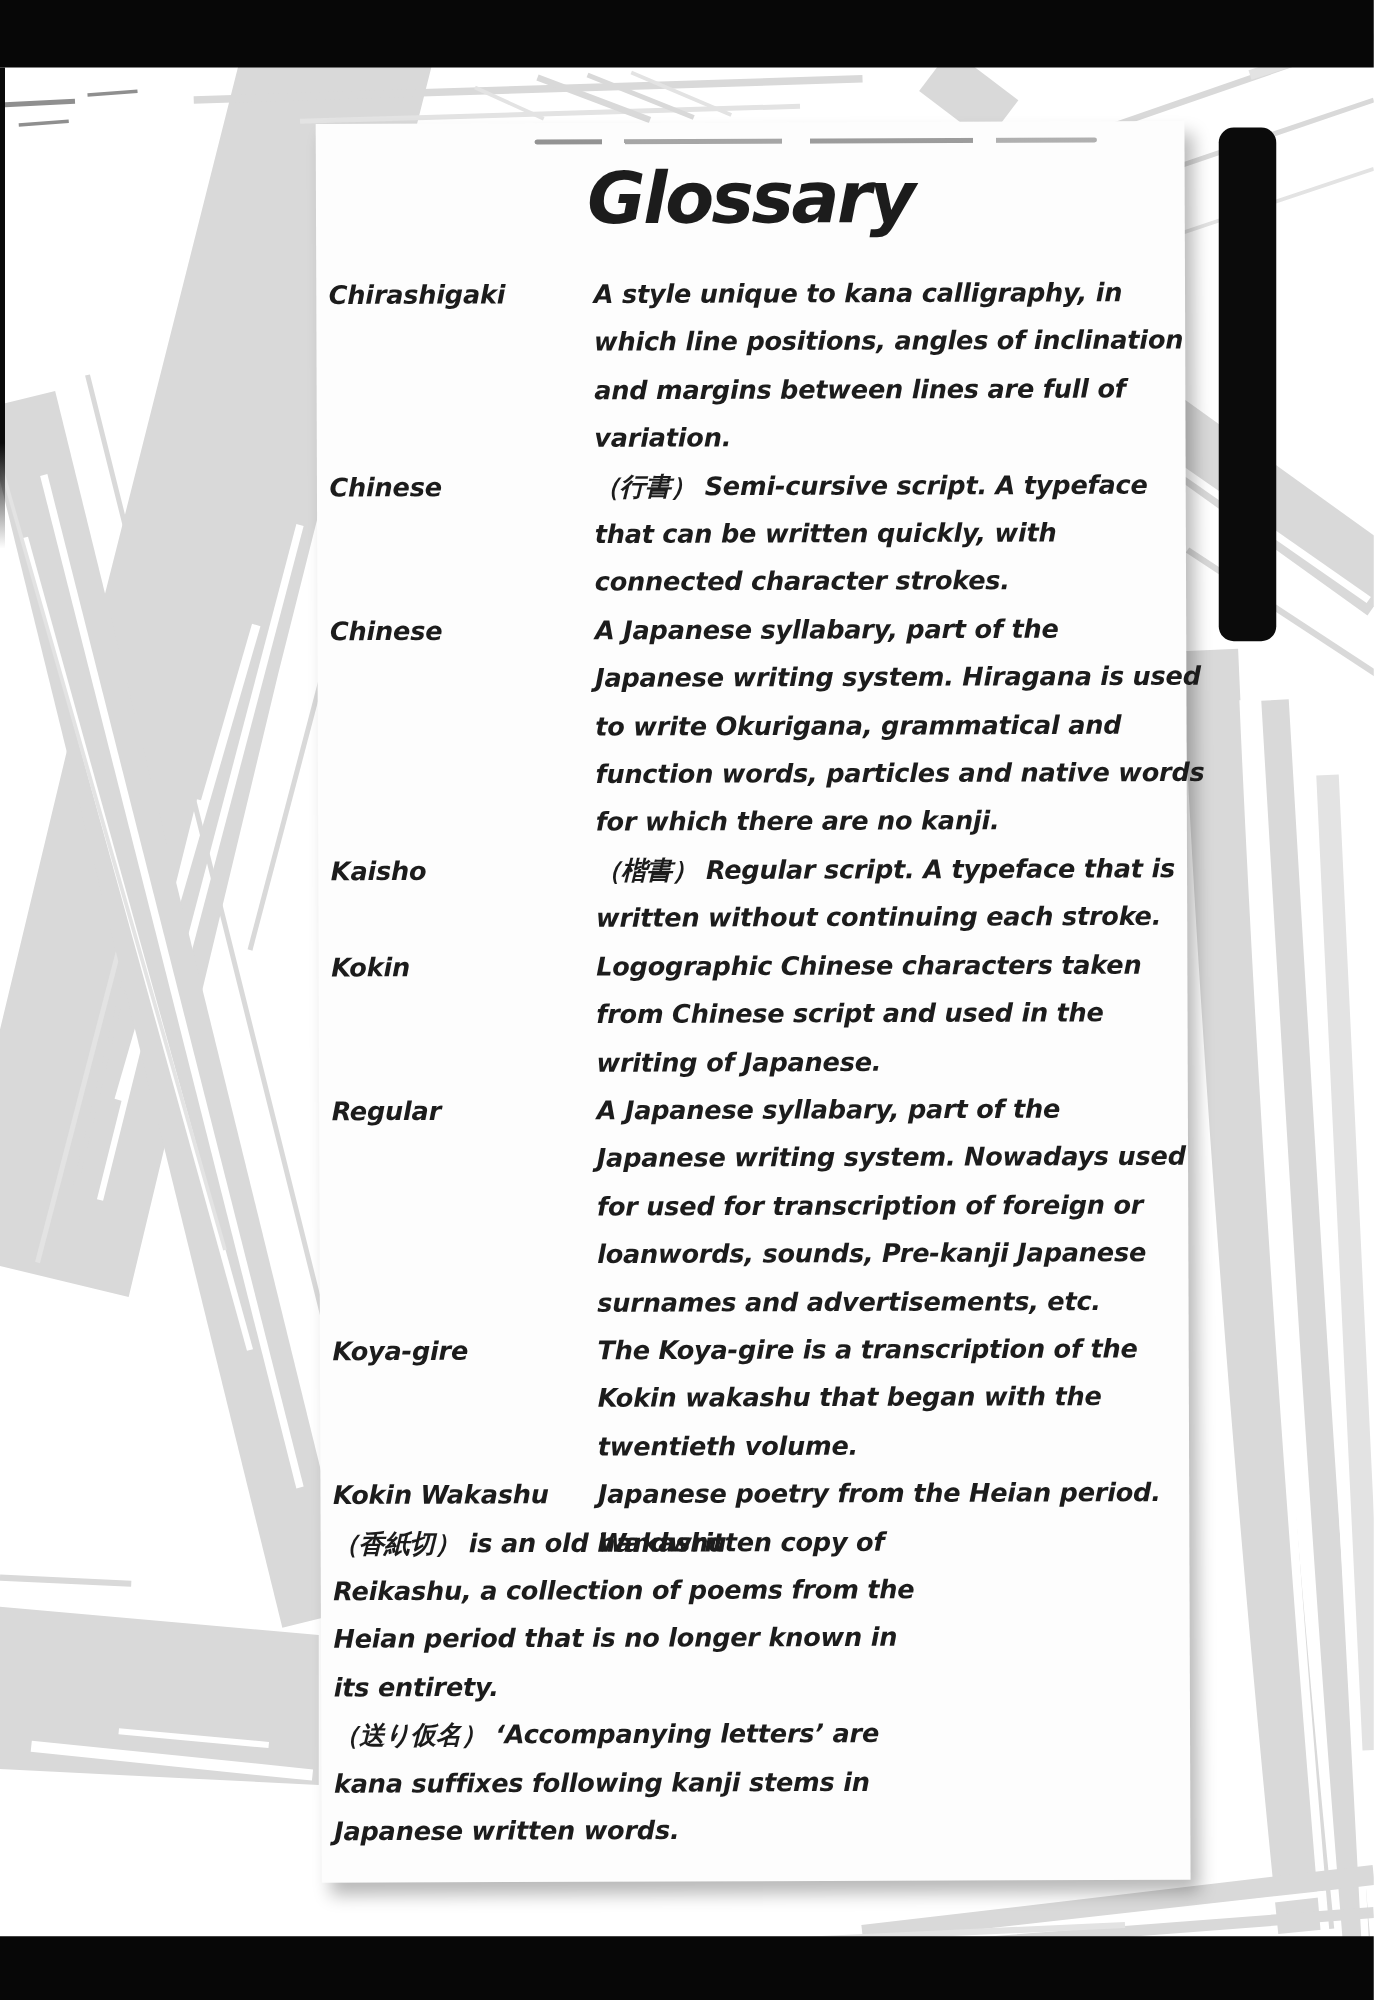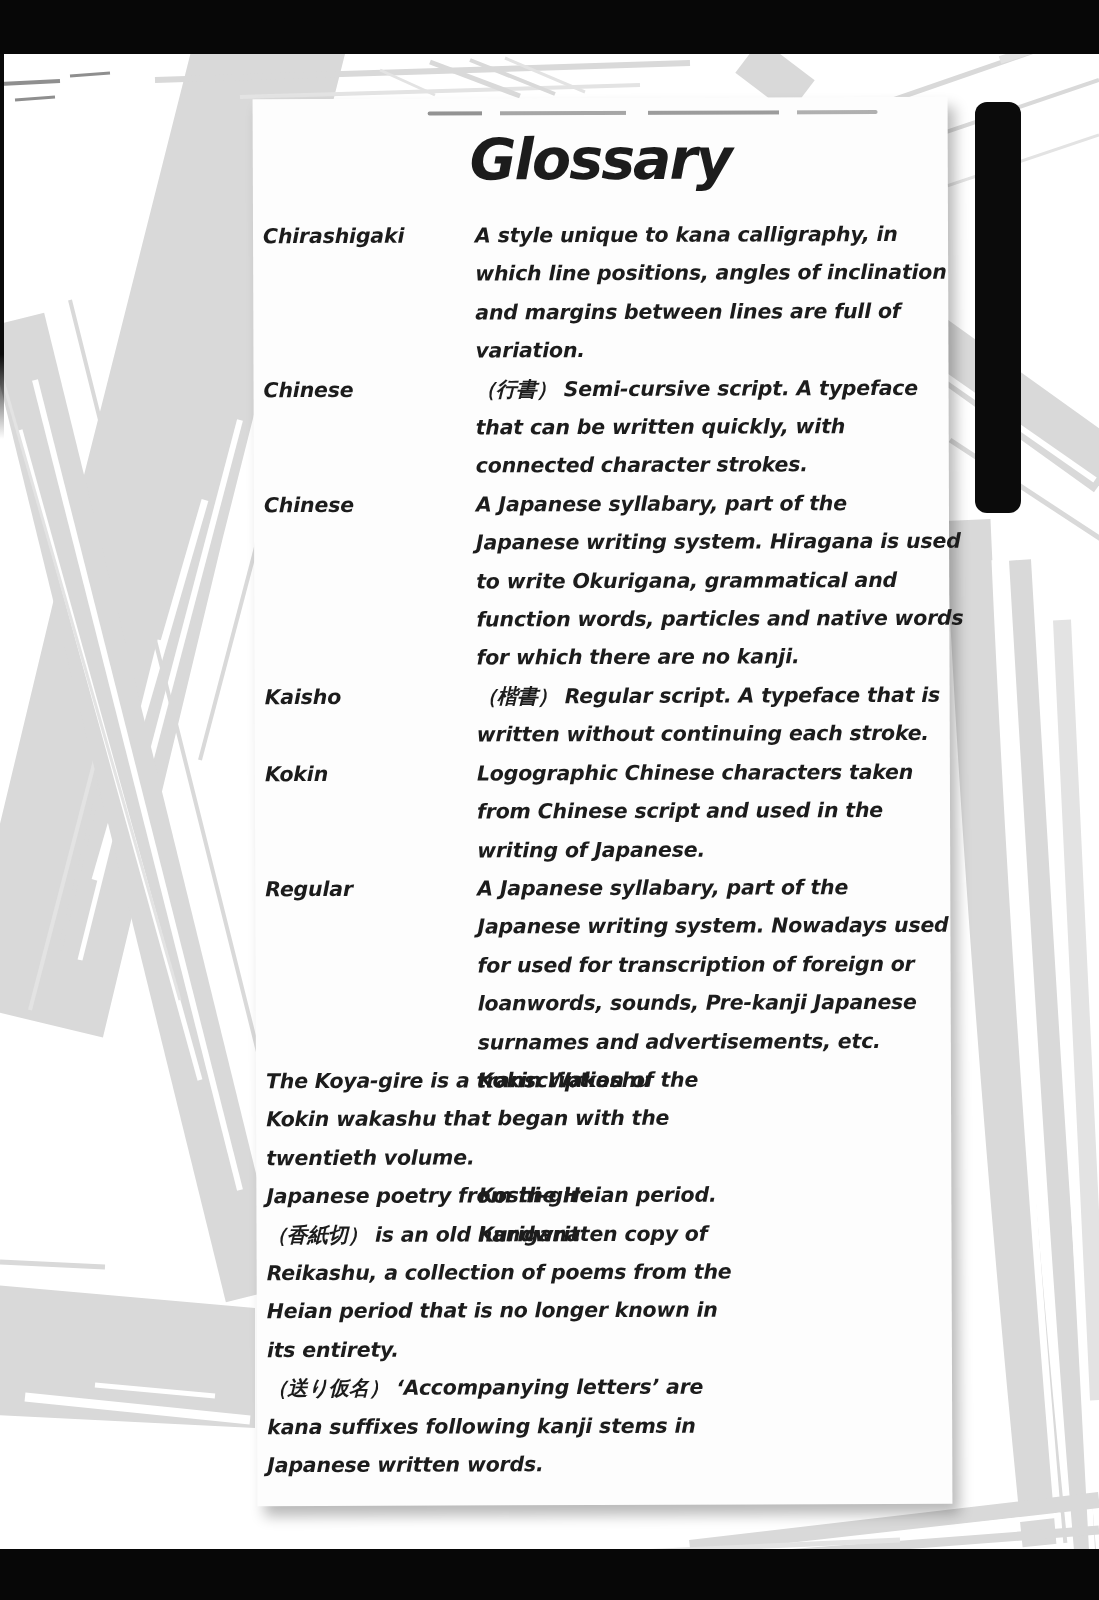--- a/index.html
+++ b/index.html
@@ -153,34 +153,34 @@
 from Chinese script and used in the
 writing of Japanese.</div>
 
   <div class="term">Regular</div>
   <div class="def">A Japanese syllabary, part of the
 Japanese writing system. Nowadays used
 for used for transcription of foreign or
 loanwords, sounds, Pre-kanji Japanese
 surnames and advertisements, etc.</div>
 
+  <div class="term">Koya-gire</div>
   <div class="def">The Koya-gire is a transcription of the
 Kokin wakashu that began with the
 twentieth volume.</div>
 
   <div class="term">Kokin Wakashu</div>
   <div class="def">Japanese poetry from the Heian period.</div>
 
-  <div class="term">Koshi-gire</div>
   <div class="def">（香紙切） is an old handwritten copy of
 Reikashu, a collection of poems from the
 Heian period that is no longer known in
 its entirety.</div>
 
-  <div class="term">Kurigana</div>
+  <div class="term">Wakashu</div>
   <div class="def">（送り仮名） ‘Accompanying letters’ are
 kana suffixes following kanji stems in
 Japanese written words.</div>
 </div>
   </section>
 
   <div class="bar top"></div>
   <div class="bar bottom"></div>
 </div>
 

